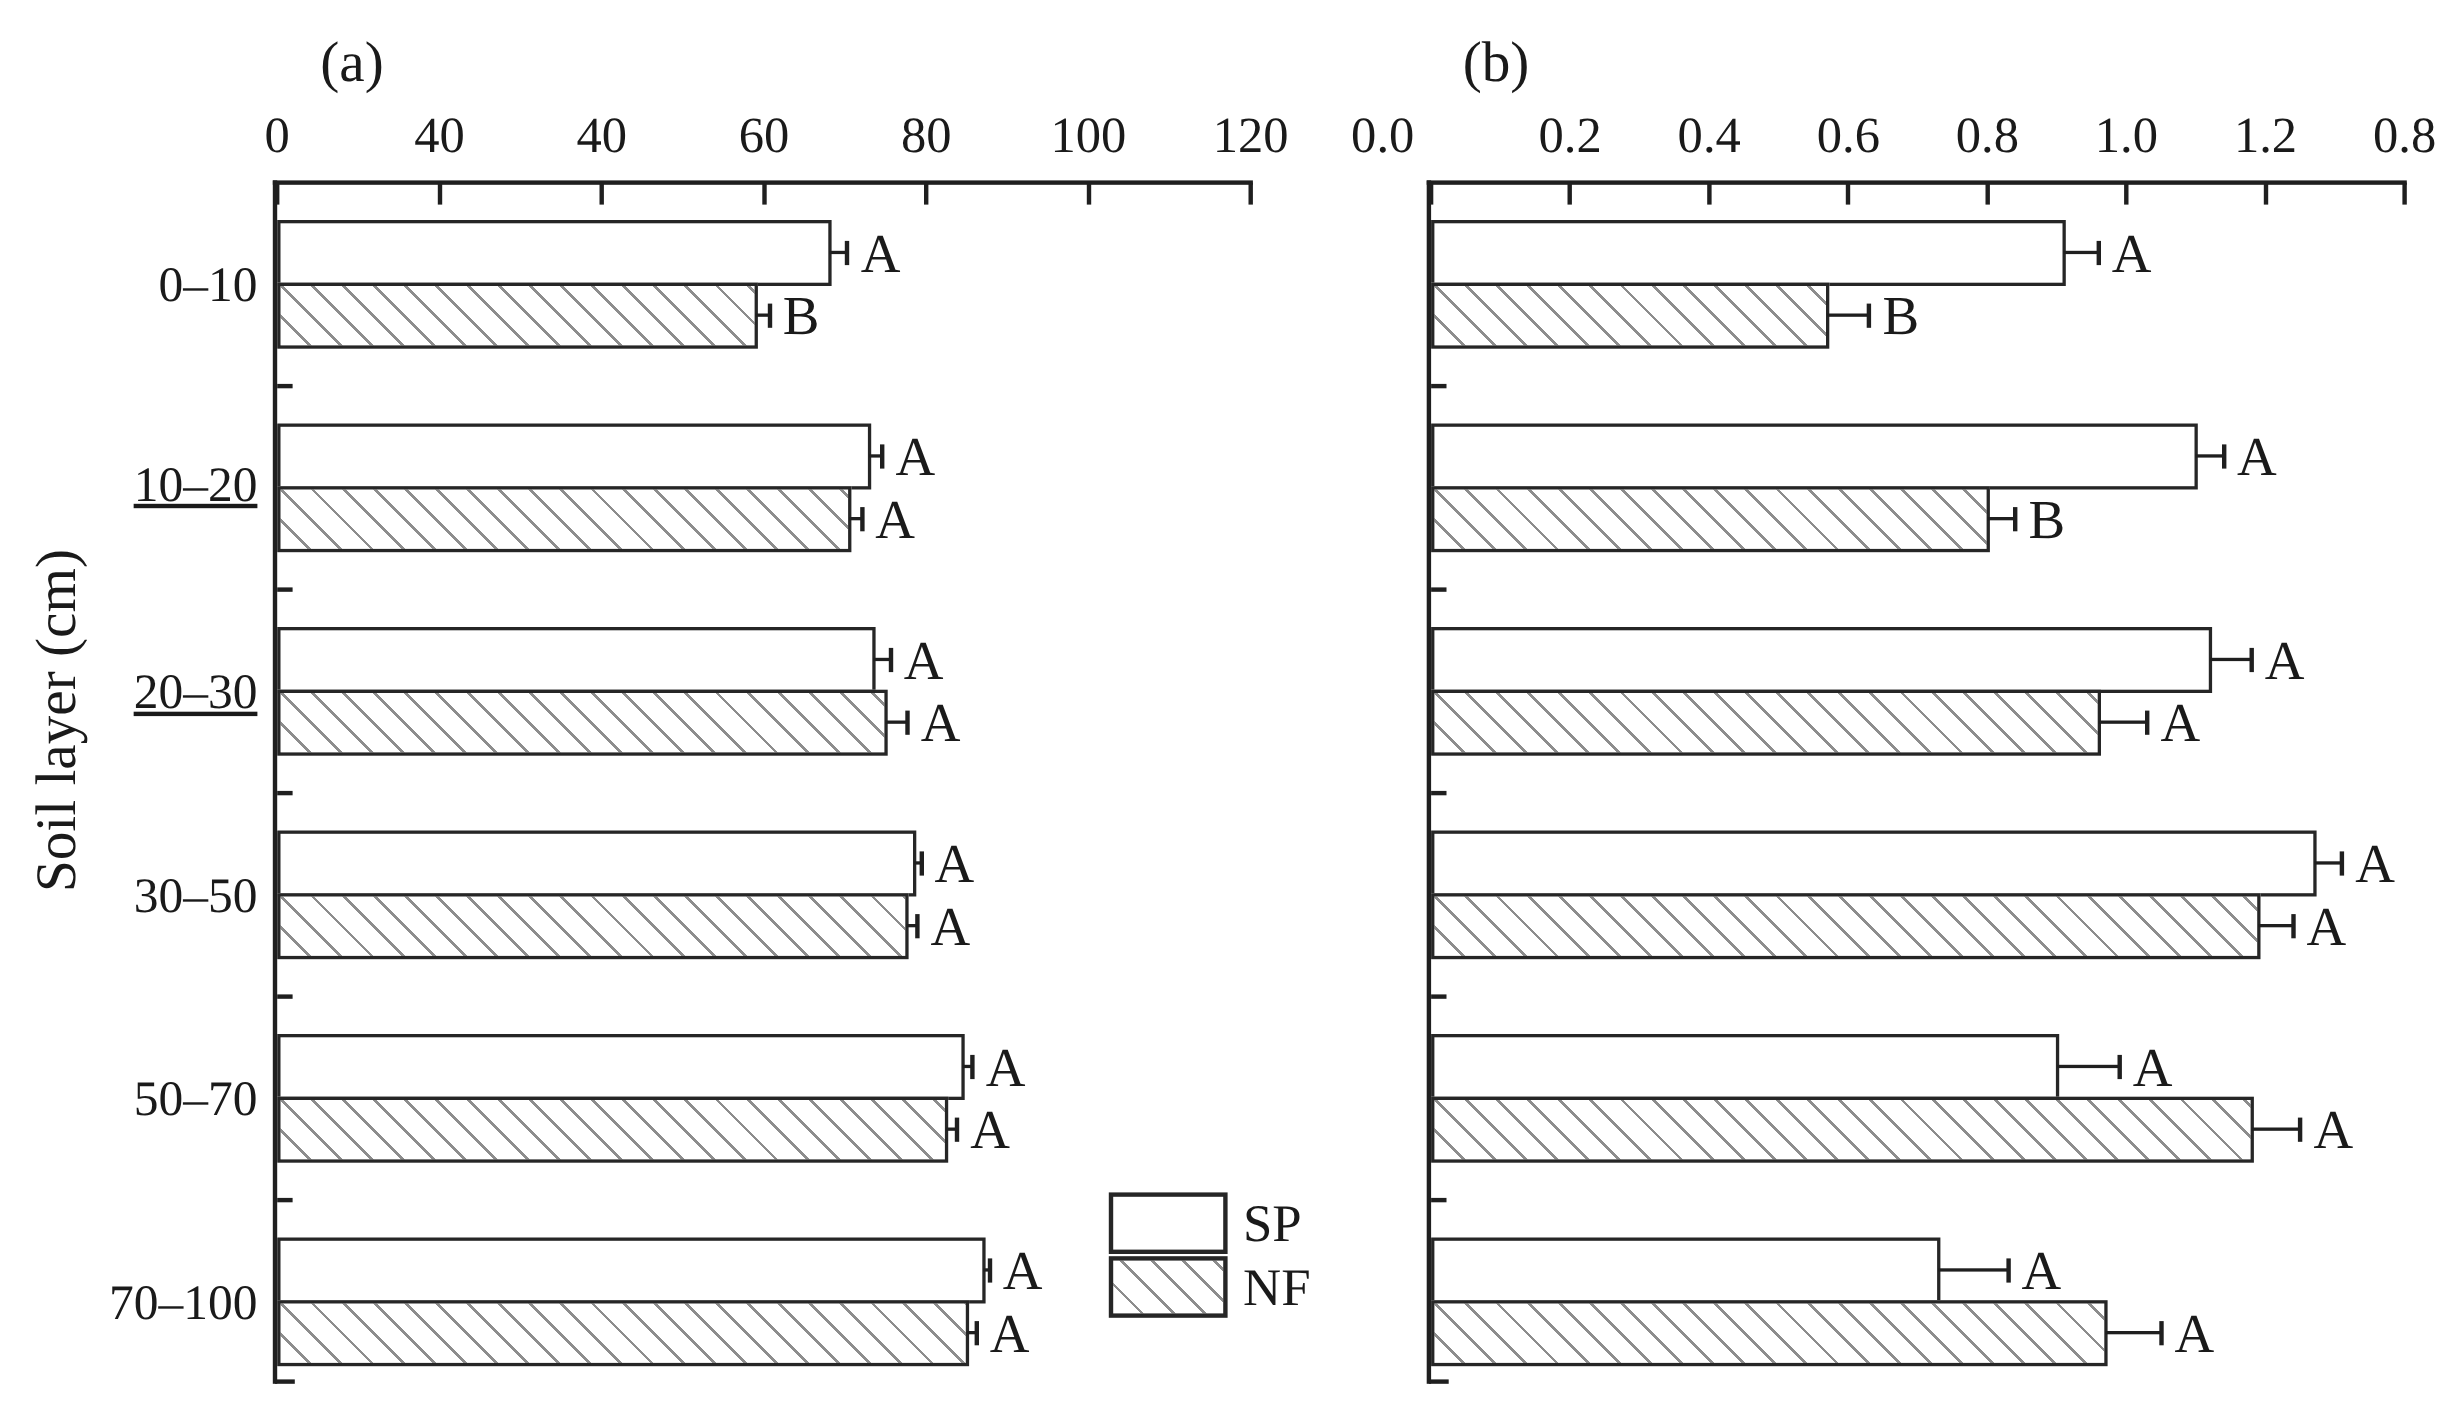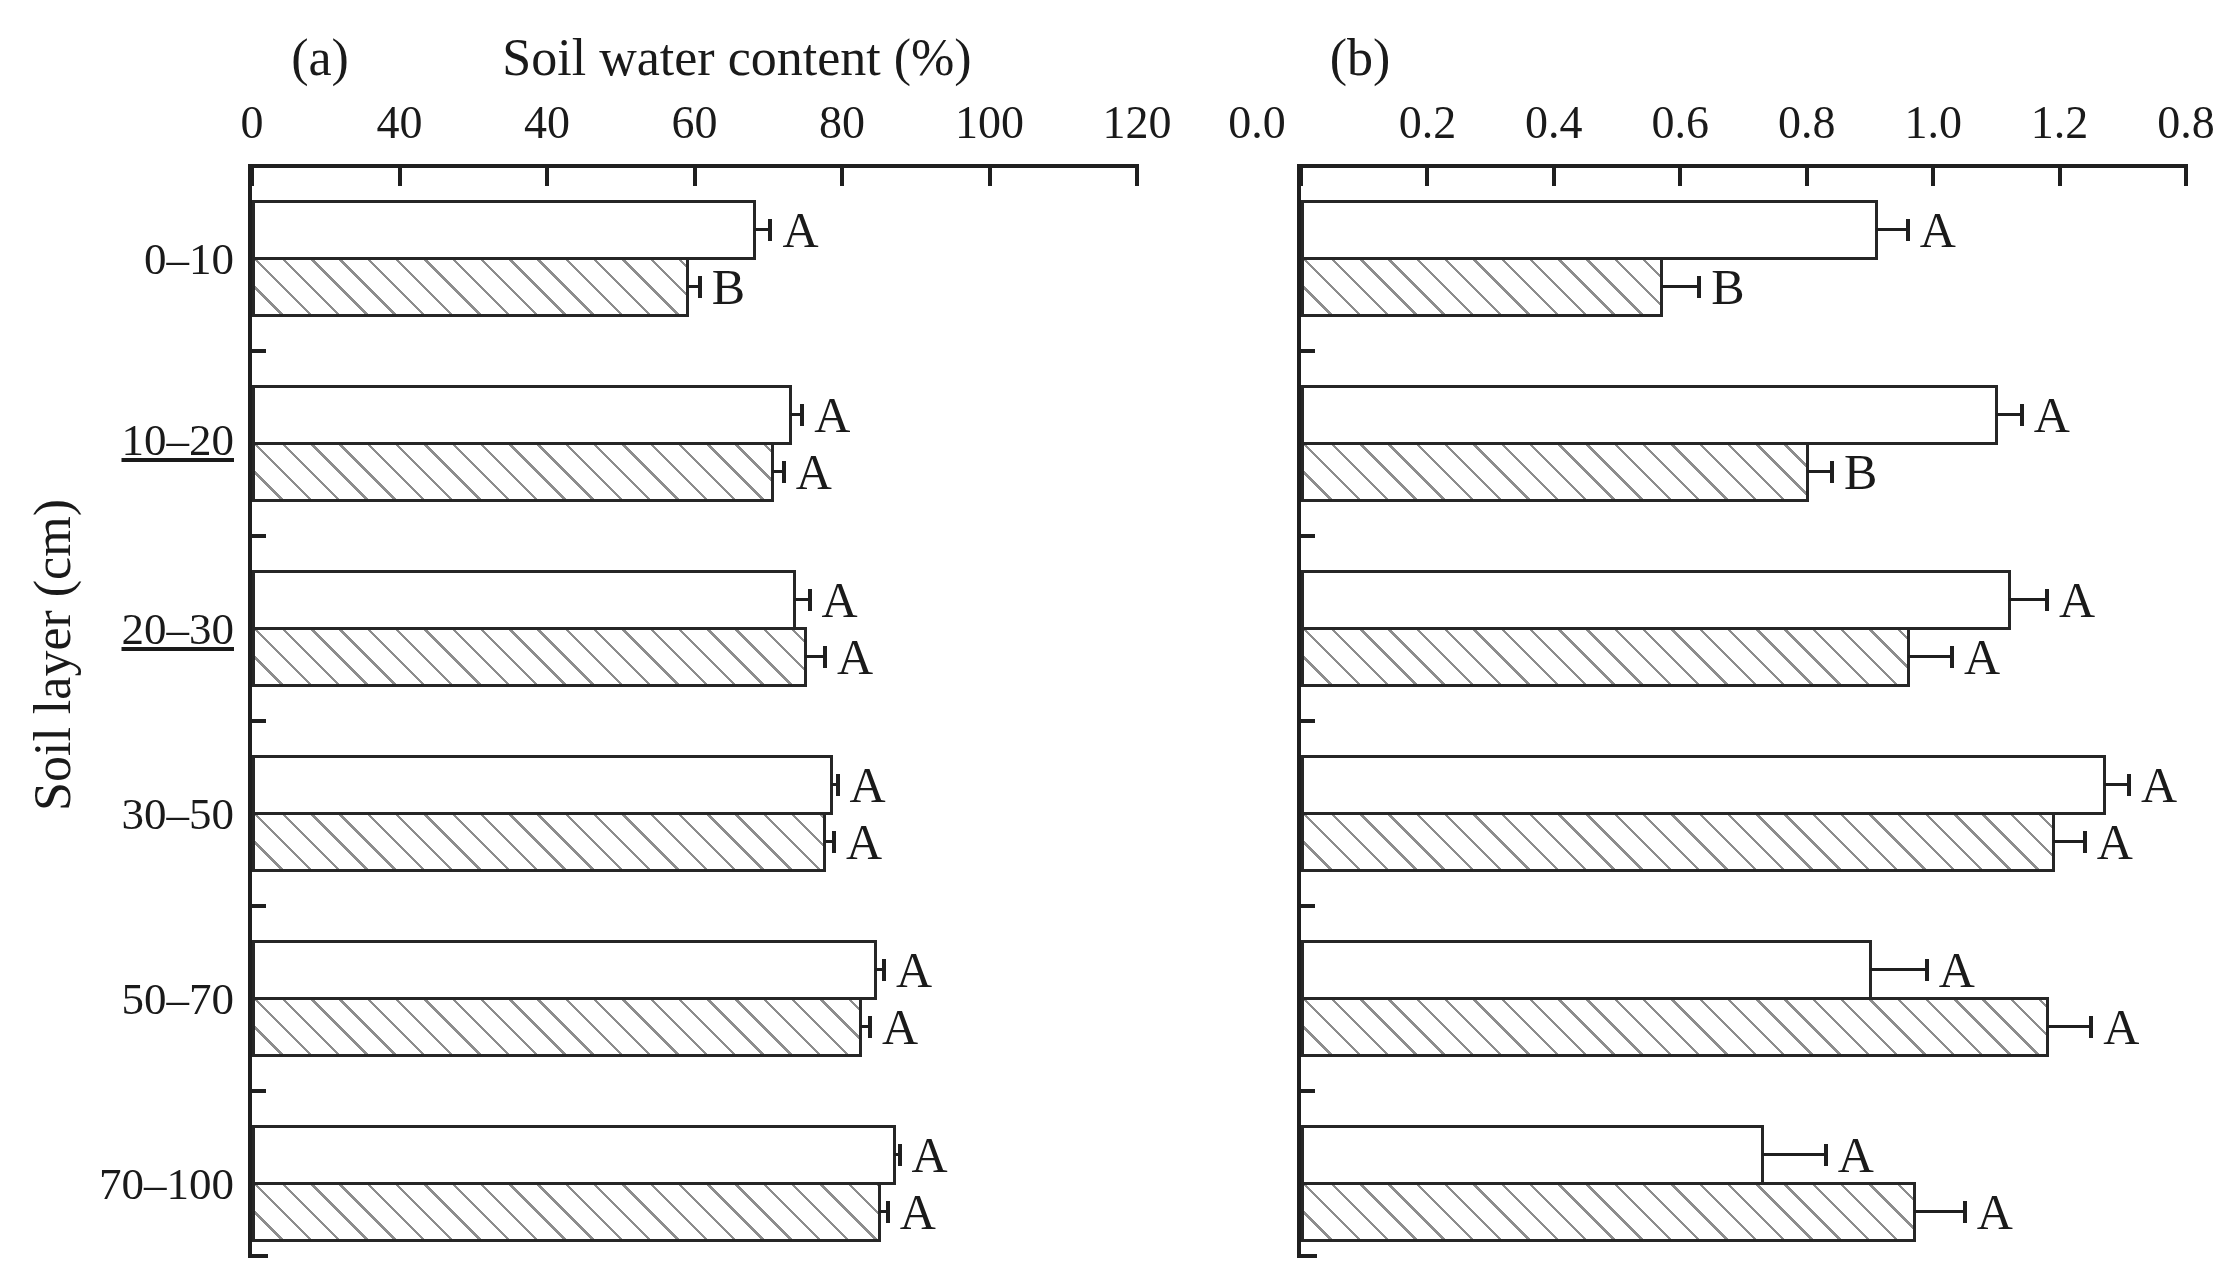--- a/index.html
+++ b/index.html
@@ -65,21 +65,20 @@
   }
   .lg-label{font-size:48px;margin-left:14px;}
 </style>
 </head>
 <body>
 
 <div id="fig">
 
   <div class="title" style="left:320px;top:28px;">(a)</div>
 
-  <div class="title" style="left:737px;top:28px;">Soil water content (%)</div>
 
   <div class="title" style="left:1360px;top:28px;">(b)</div>
 
 
   <div class="ylabel" style="left:52px;top:655px;">Soil layer (cm)</div>
 
   <div id="panel-a">
       <div class="hline" style="left: 248px; top: 164px; width: 891px; height: 4px;"></div>
       <div class="vline" style="left: 248px; top: 164px; width: 4px; height: 1094px;"></div>
       <div class="vline" style="left: 250px; top: 166px; width: 4px; height: 20px;"></div>
@@ -225,14 +224,24 @@
       <div class="bar" style="left: 1301px; top: 1125px; width: 463.464px; height: 60px;"></div>
       <div class="hline" style="left: 1762.46px; top: 1153px; width: 63.2143px; height: 3px;"></div>
       <div class="vline" style="left: 1823.68px; top: 1144px; width: 4px; height: 22px;"></div>
       <div class="sig" style="left: 1837.68px; top: 1125px; height: 60px;">A</div>
       <div class="bar hatch" style="left: 1301px; top: 1182px; width: 615.179px; height: 60px;"></div>
       <div class="hline" style="left: 1914.18px; top: 1210px; width: 50.5714px; height: 3px;"></div>
       <div class="vline" style="left: 1962.75px; top: 1201px; width: 4px; height: 22px;"></div>
       <div class="sig" style="left: 1976.75px; top: 1182px; height: 60px;">A</div>
     </div>
 
+  <div id="legend">
+    <div class="lg-row">
+      <span class="sw plain"></span>
+      <span class="lg-label">SP</span>
+    </div>
+    <div class="lg-row">
+      <span class="sw hatch"></span>
+      <span class="lg-label">NF</span>
+    </div>
+  </div>
 
 </div>
 
 </body></html>

